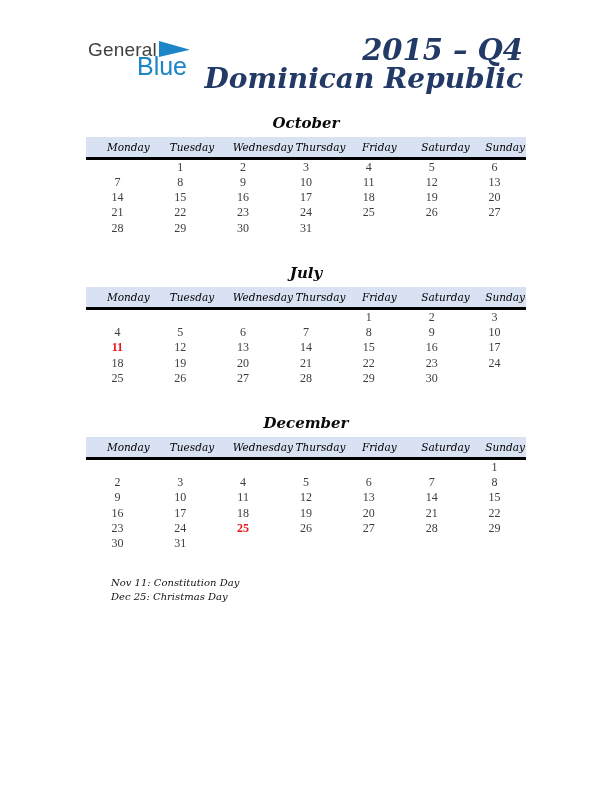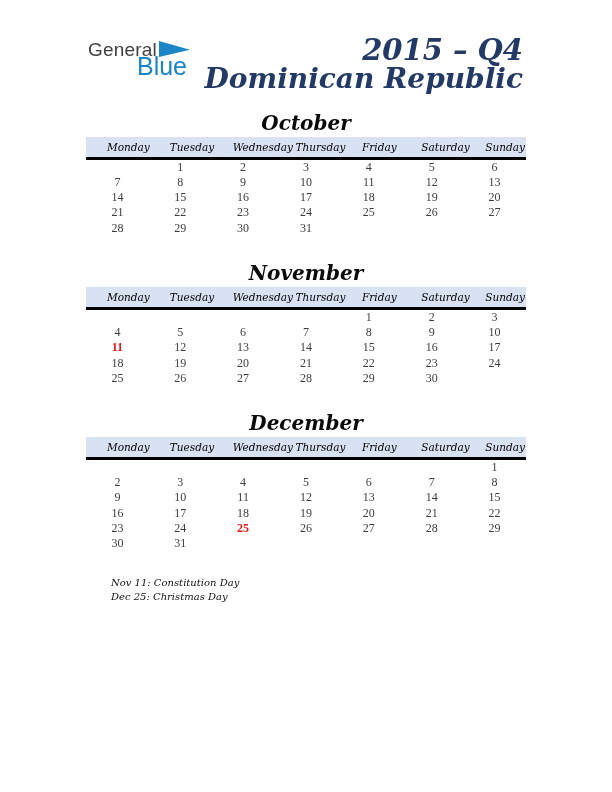--- a/index.html
+++ b/index.html
@@ -46,21 +46,21 @@
     font-size:29px;line-height:31px;font-weight:bold;font-style:italic;
   }
   .country-subtitle{
     font-size:28px;line-height:22px;font-weight:bold;font-style:italic;
     margin-top:2px;
   }
   
   .months{position:absolute;left:86px;top:114px;width:440px;}
   .month{margin-bottom:28px;}
   .month-title{
-    text-align:center;font-size:20px;line-height:19px;
+    text-align:center;font-size:15px;line-height:19px;
     font-weight:bold;font-style:italic;color:#0a0a0a;
     margin-bottom:4px;
   }
   table.cal{width:100%;border-collapse:collapse;table-layout:fixed;}
   table.cal thead th{
     background:var(--header-bg);
     border-bottom:3px solid #000;
     font-size:10.5px;font-weight:normal;font-style:italic;color:#000;
     height:21px;vertical-align:middle;text-align:center;padding-left:21px;
   }
@@ -153,21 +153,21 @@
               <td>30</td>
               <td>31</td>
               <td></td>
               <td></td>
               <td></td>
             </tr>
           </tbody>
         </table>
       </section>
       <section class="month">
-        <h2 class="month-title">November</h2>
+        <h2 class="month-title">July</h2>
         <table class="cal">
           <thead>
             <tr>
               <th>Monday</th>
               <th>Tuesday</th>
               <th>Wednesday</th>
               <th>Thursday</th>
               <th>Friday</th>
               <th>Saturday</th>
               <th>Sunday</th>

